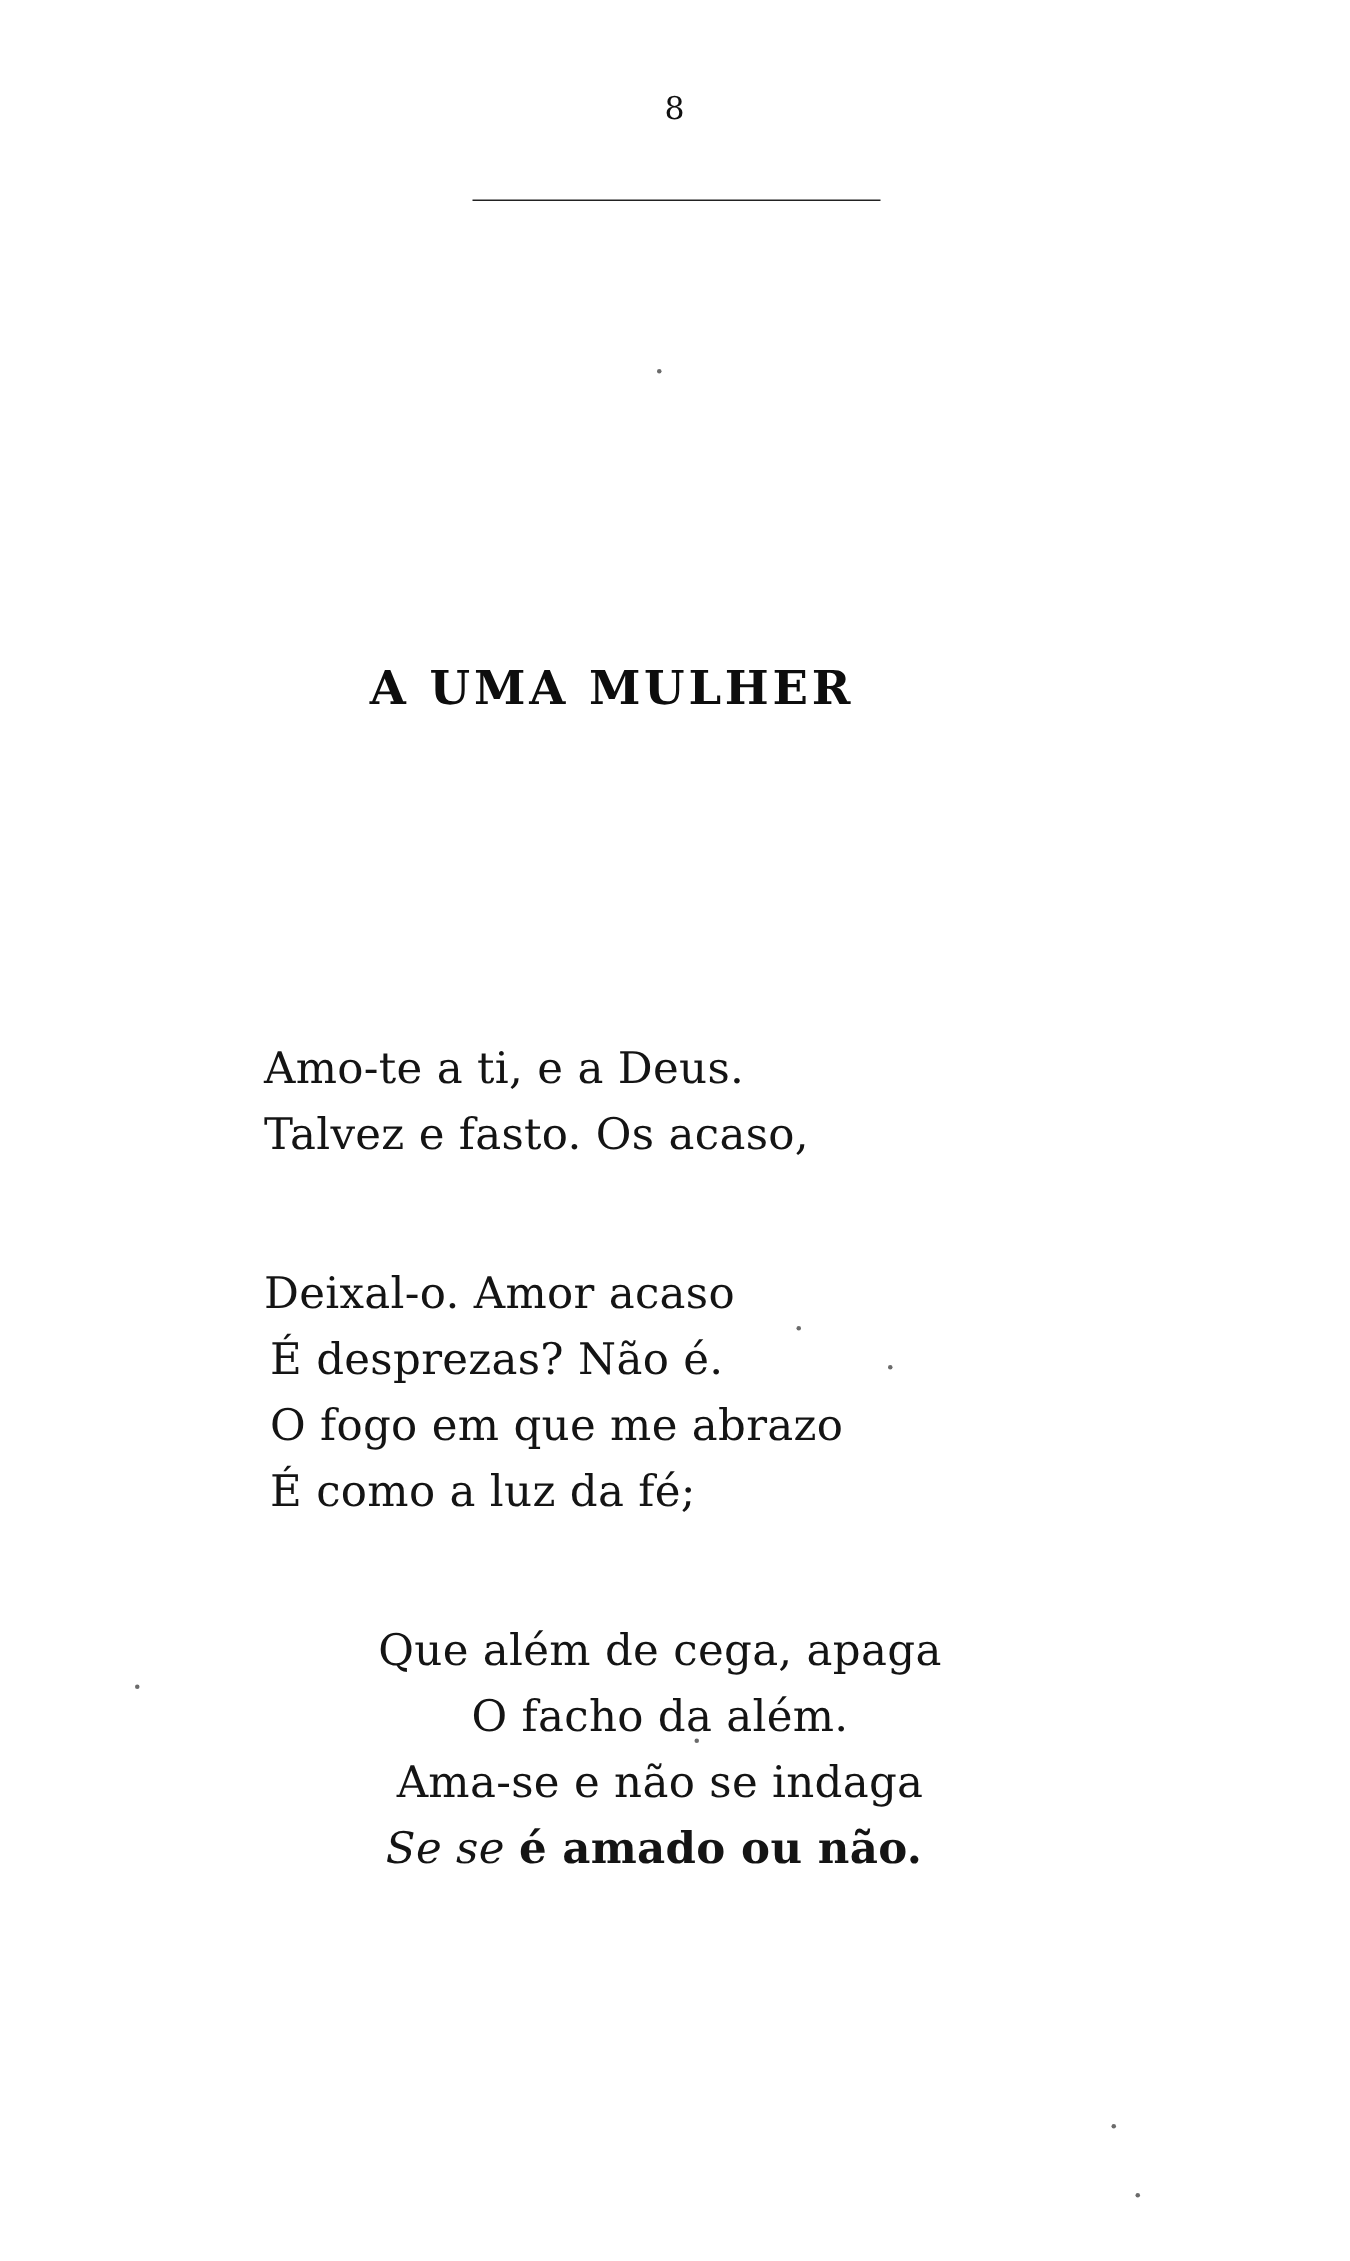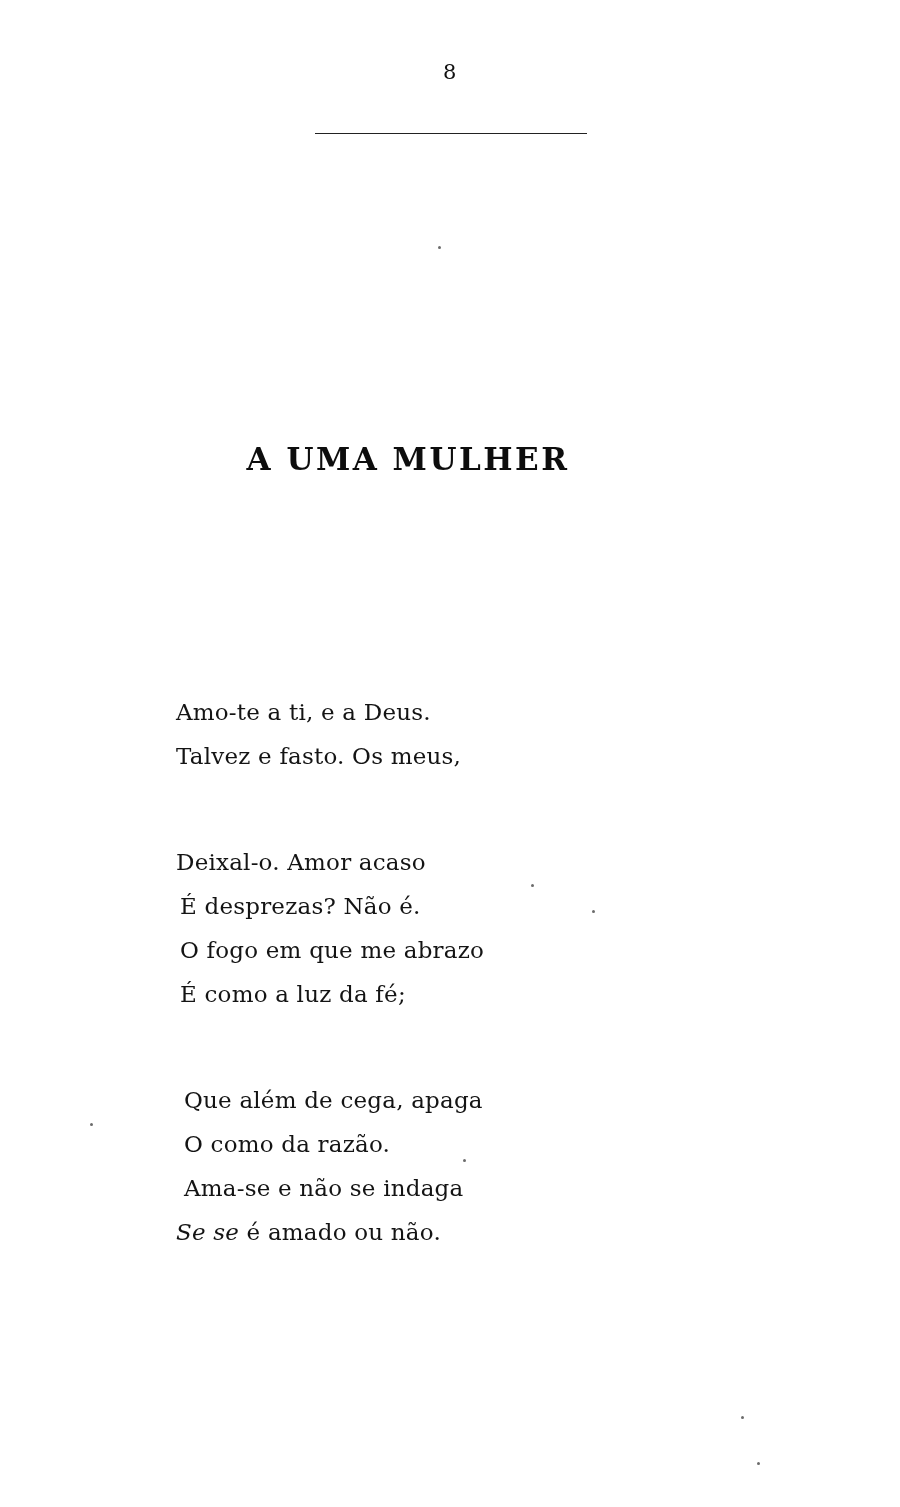--- a/index.html
+++ b/index.html
@@ -52,40 +52,42 @@
     position: absolute;
     top: 690px;
     left: 176px;
     width: 520px;
   }
   .stanza {
     margin: 0 0 62px 0;
   }
   .stanza:last-child {
     margin-bottom: 1px;
+    text-align: center;
   }
   .line {
     font-family: "DejaVu Serif", serif;
-    font-size: 23px;
+    font-size: 29px;
     line-height: 44px;
     color: #141414;
     white-space: pre;
     letter-spacing: 0.2px;
   }
   .line.indent-1 {
     padding-left: 8px;
   }
   .line.indent-2 {
     padding-left: 4px;
   }
   .line.italic-lead {
     font-style: italic;
   }
   .line .roman {
     font-style: normal;
+    font-weight: bold;
   }
   .speck {
     position: absolute;
     background: #3a3a3a;
     border-radius: 50%;
     width: 3px;
     height: 3px;
     opacity: .75;
   }
   .speck.s1 { top: 246px; left: 438px; }
@@ -104,33 +106,33 @@
   <div class="page-number">8</div>
 
   <div class="rule"></div>
 
   <div class="poem-title">A UMA MULHER</div>
 
   <div class="poem-body">
 
     <div class="stanza">
       <div class="line">Amo-te a ti, e a Deus.</div>
-      <div class="line">Talvez e fasto. Os meus,</div>
+      <div class="line">Talvez e fasto. Os acaso,</div>
     </div>
 
     <div class="stanza">
       <div class="line">Deixal-o. Amor acaso</div>
       <div class="line indent-2">É desprezas? Não é.</div>
       <div class="line indent-2">O fogo em que me abrazo</div>
       <div class="line indent-2">É como a luz da fé;</div>
     </div>
 
     <div class="stanza">
       <div class="line indent-1">Que além de cega, apaga</div>
-      <div class="line indent-1">O como da razão.</div>
+      <div class="line indent-1">O facho da além.</div>
       <div class="line indent-1">Ama-se e não se indaga</div>
       <div class="line italic-lead"><span>Se se </span><span class="roman">é amado ou não.</span></div>
     </div>
 
   </div>
 
   <div class="speck s1"></div>
   <div class="speck s2"></div>
   <div class="speck s3"></div>
   <div class="speck s4"></div>

